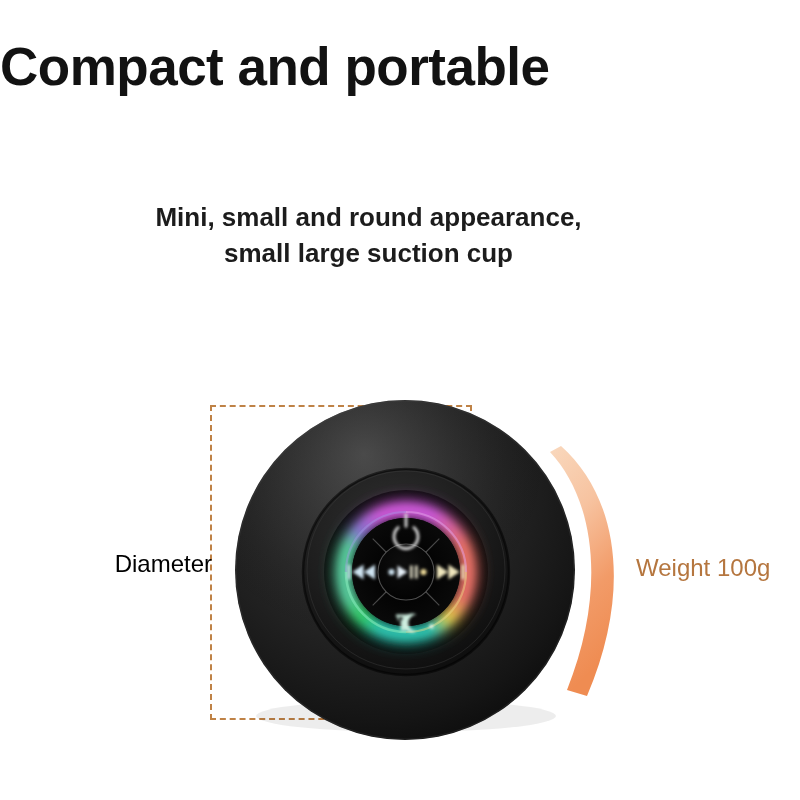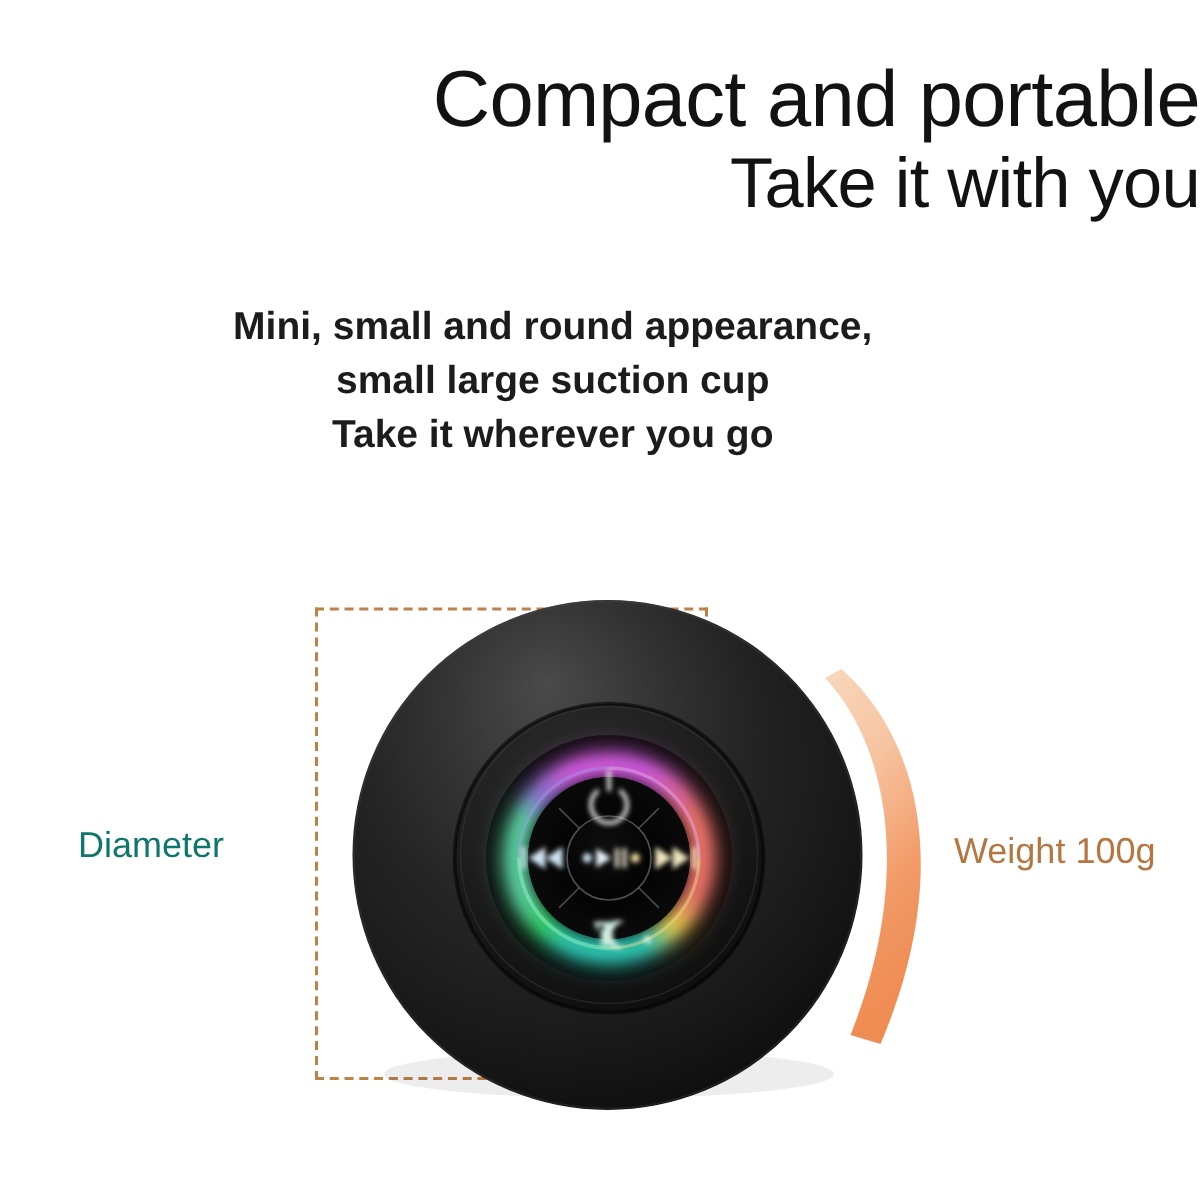--- a/index.html
+++ b/index.html
@@ -23,22 +23,22 @@
     height: 800px;
     background: #ffffff;
   }
 
   
   .headline {
     position: absolute;
     top: 38px;
     left: 0;
     width: 800px;
-    text-align: right;
-    font-weight: 400;
+    text-align: left;
+    font-weight: 700;
     font-size: 52px;
     line-height: 1.08;
     letter-spacing: -0.5px;
     color: #121212;
   }
   .headline .l1 { display: block; font-size: 53px; }
   .headline .l2 { display: block; font-size: 47px; margin-top: 2px; }
 
   
   .subtitle {
@@ -85,25 +85,25 @@
     height: 345px;
     z-index: 3;
   }
 
   
   .label-diameter {
     position: absolute;
     left: 52px;
     top: 548px;
     width: 160px;
-    text-align: left;
+    text-align: right;
     font-size: 24px;
     font-weight: 400;
     line-height: 1.32;
-    color: #0f766e;
+    color: #000000;
     z-index: 4;
   }
   .label-diameter span { display: block; }
 
   .label-weight {
     position: absolute;
     left: 636px;
     top: 554px;
     font-size: 24px;
     font-weight: 400;
@@ -112,27 +112,25 @@
     z-index: 4;
   }
 </style>
 </head>
 <body>
 
 <div id="page">
 
   <div class="headline">
     <span class="l1">Compact and portable</span>
-    <span class="l2">Take it with you</span>
   </div>
 
   <div class="subtitle">
     <span>Mini, small and round appearance,</span>
     <span>small large suction cup</span>
-    <span>Take it wherever you go</span>
   </div>
 
   <div class="measure-box"></div>
 
   <svg class="weight-arc" viewBox="0 0 110 265">
     <defs>
       <linearGradient id="arcGrad" x1="0" y1="0" x2="0.25" y2="1">
         <stop offset="0%" stop-color="#f9d8bd"></stop>
         <stop offset="35%" stop-color="#f7c3a0"></stop>
         <stop offset="70%" stop-color="#f29b68"></stop>

